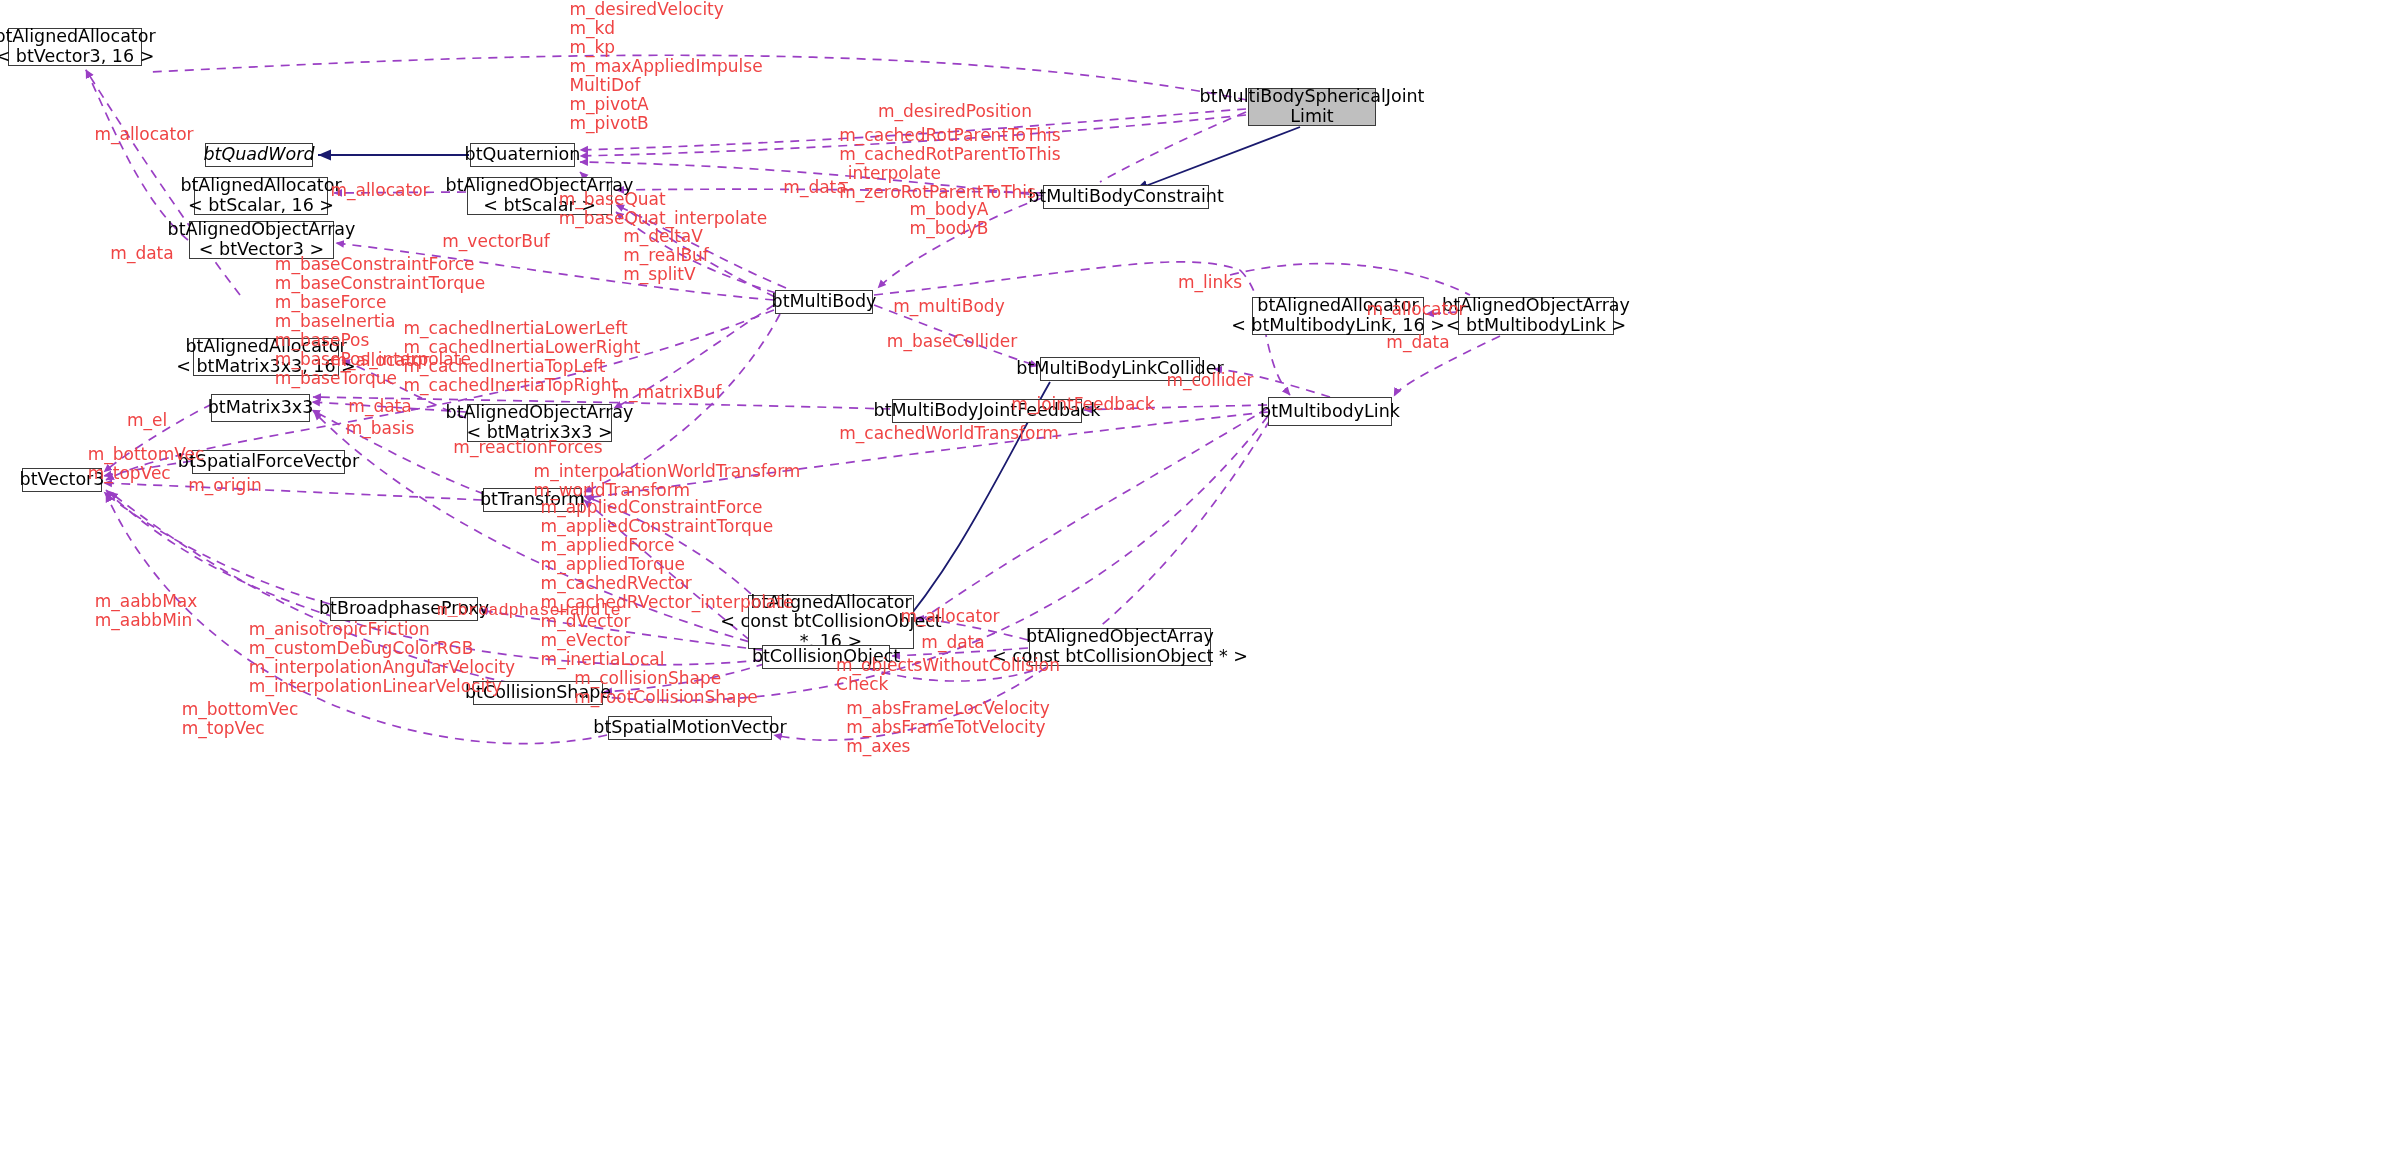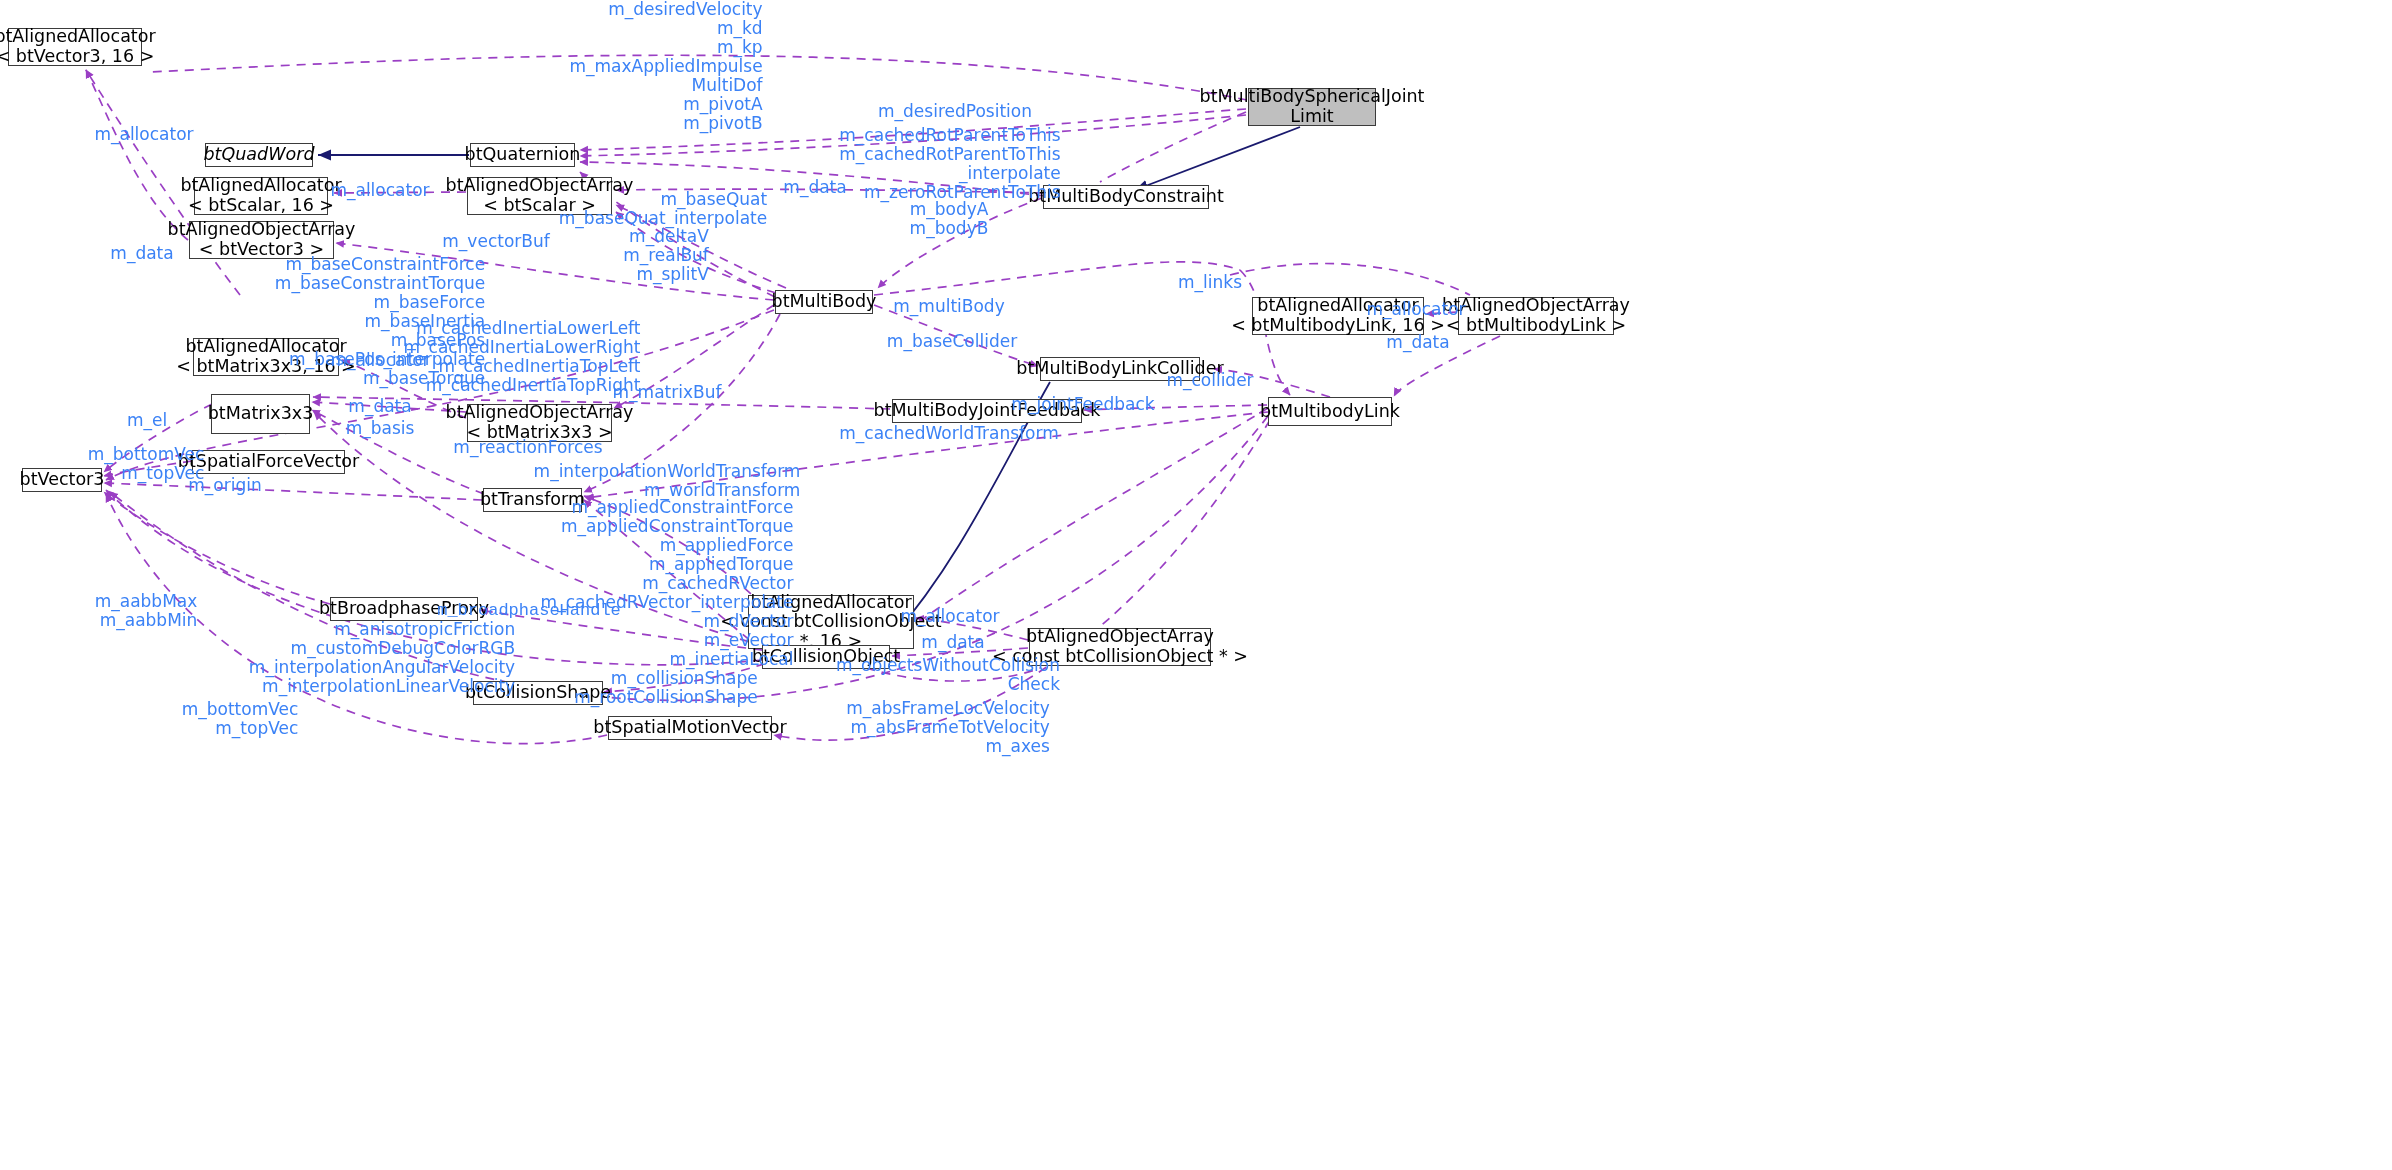--- a/index.html
+++ b/index.html
@@ -18,22 +18,22 @@
     text-align:center;
     line-height:1.12;
     font-size:17.5px;
     white-space:pre;
     z-index:5;
   }
   .node.hl{background:#bfbfbf;border:1.5px solid #3b3b3b;}
   .edge-label{
     position:absolute;
     font-size:17px;
-    color:#3b82f6;
-    text-align:right;
+    color:#ef4444;
+    text-align:left;
     line-height:1.12;
     white-space:pre;
     transform:translateX(-50%);
     z-index:6;
     pointer-events:none;
   }
 </style>
 </head>
 <body>
 
@@ -152,21 +152,21 @@
 
   <div class="node" style="left:8px;top:28px;width:134px;height:38px;">btAlignedAllocator
 &lt; btVector3, 16 &gt;</div>
   <div class="node" style="left:205px;top:143px;width:108px;height:24px;font-style:italic;">btQuadWord</div>
   <div class="node" style="left:194px;top:177px;width:134px;height:38px;">btAlignedAllocator
 &lt; btScalar, 16 &gt;</div>
   <div class="node" style="left:189px;top:221px;width:145px;height:38px;">btAlignedObjectArray
 &lt; btVector3 &gt;</div>
   <div class="node" style="left:193px;top:338px;width:146px;height:38px;">btAlignedAllocator
 &lt; btMatrix3x3, 16 &gt;</div>
-  <div class="node" style="left:211px;top:394px;width:99px;height:40px;">btMatrix3x3</div>
+  <div class="node" style="left:211px;top:394px;width:99px;height:28px;">btMatrix3x3</div>
   <div class="node" style="left:192px;top:450px;width:153px;height:24px;">btSpatialForceVector</div>
   <div class="node" style="left:22px;top:468px;width:80px;height:24px;">btVector3</div>
   <div class="node" style="left:330px;top:597px;width:148px;height:24px;">btBroadphaseProxy</div>
   <div class="node" style="left:473px;top:681px;width:130px;height:24px;">btCollisionShape</div>
   <div class="node" style="left:608px;top:716px;width:164px;height:24px;">btSpatialMotionVector</div>
   <div class="node" style="left:470px;top:143px;width:105px;height:24px;">btQuaternion</div>
   <div class="node" style="left:467px;top:177px;width:145px;height:38px;">btAlignedObjectArray
 &lt; btScalar &gt;</div>
   <div class="node" style="left:467px;top:404px;width:145px;height:38px;">btAlignedObjectArray
 &lt; btMatrix3x3 &gt;</div>

